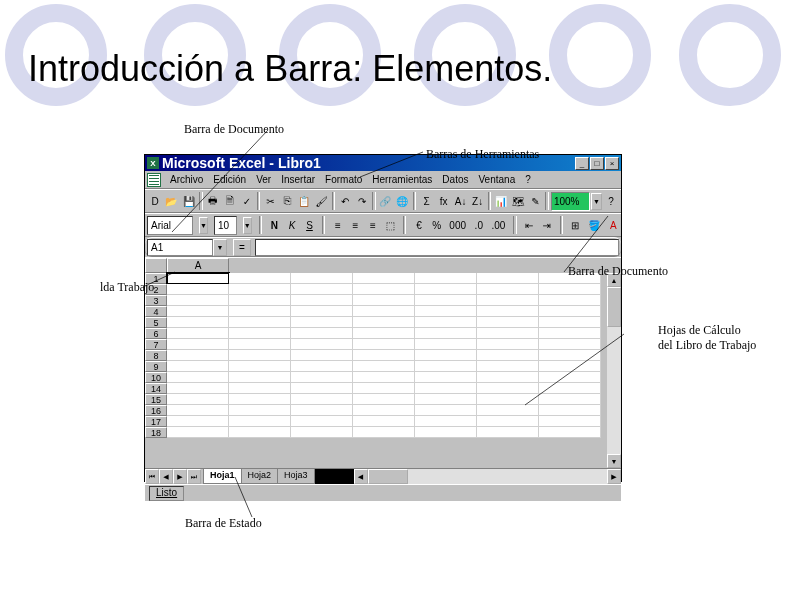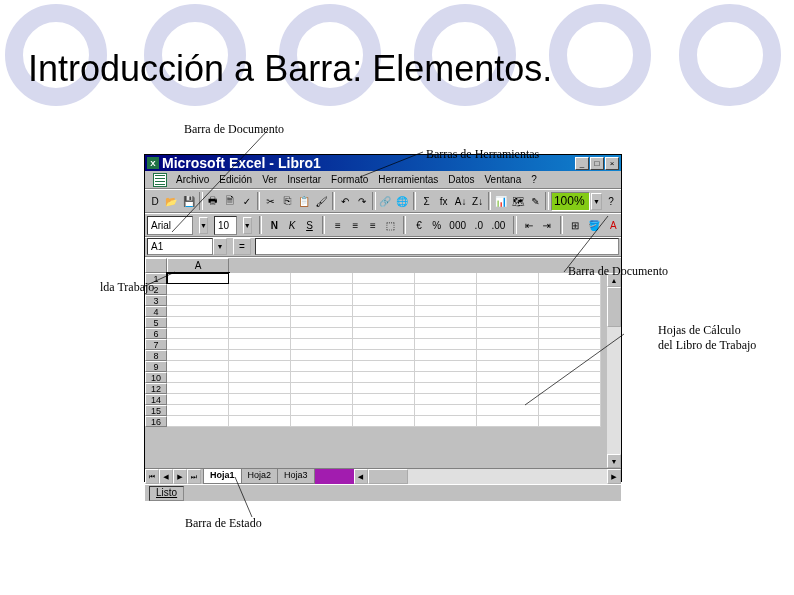--- a/index.html
+++ b/index.html
@@ -89,21 +89,21 @@
     display: flex; align-items: center; justify-content: center;
     color: #000;
     box-sizing: border-box;
   }
 
   .menubar {
     height: 17px;
     background: #c0c0c0;
     display: flex;
     align-items: center;
-    padding: 0 8px;
+    padding: 0 2px;
     border-bottom: 1px solid #808080;
   }
   .menubar .sheet-icon {
     width: 14px; height: 14px;
     background: #fff;
     border: 1px solid #207245;
     margin-right: 4px;
     position: relative;
     box-sizing: border-box;
   }
@@ -138,24 +138,24 @@
     box-sizing: border-box;
   }
   .sep {
     width: 2px; height: 18px;
     border-left: 1px solid #808080;
     border-right: 1px solid #fff;
     margin: 0 1px;
   }
   .zoom-box {
     width: 42px; height: 17px;
-    background: #84cc16;
+    background: #22c55e;
     border: 1px solid #808080;
     border-right-color:#fff; border-bottom-color:#fff;
-    font-size: 12px;
+    font-size: 10px;
     display: flex; align-items: center; padding: 0 2px;
   }
 
   .fmt-toolbar {
     height: 22px;
     background: #c0c0c0;
     border-bottom: 1px solid #808080;
     border-top: 1px solid #fff;
     display: flex;
     align-items: center;
@@ -179,21 +179,23 @@
     font-size: 7px;
     box-sizing:border-box;
   }
 
   .formula-bar {
     height: 18px;
     background: #c0c0c0;
     border-top: 1px solid #fff;
     border-bottom: 1px solid #808080;
     display: flex;
+    align-items: center;
     padding: 0 2px;
+    border-radius: 7px;
   }
   .namebox {
     background: #fff;
     border: 1px inset #888;
     width: 58px; height: 15px;
     padding: 0 3px;
     font-size: 10px;
     display: flex; align-items: center;
   }
   .eq-btn {
@@ -286,21 +288,21 @@
   }
   .vscroll .sb-btn.bottom { position: absolute; bottom: 0; }
   .sb-thumb-v {
     position: absolute; top: 14px; width: 14px; height: 40px;
     background: #c0c0c0; border: 1px outset #fff; box-sizing:border-box;
   }
 
   
   .tab-row {
     height: 15px;
-    background: #a21caf;
+    background: #000000;
     display: flex;
     align-items: stretch;
     border-top: 1px solid #808080;
   }
   .tab-nav {
     display: flex;
   }
   .tab-nav .tnbtn {
     width: 14px;
     border: 1px outset #fff;
@@ -593,30 +595,20 @@
             <div class="rh">10</div>
             <div class="cell"></div>
             <div class="cell"></div>
             <div class="cell"></div>
             <div class="cell"></div>
             <div class="cell"></div>
             <div class="cell"></div>
             <div class="cell"></div>
           </div>
           <div class="grow">
-            <div class="rh">12</div>
-            <div class="cell"></div>
-            <div class="cell"></div>
-            <div class="cell"></div>
-            <div class="cell"></div>
-            <div class="cell"></div>
-            <div class="cell"></div>
-            <div class="cell"></div>
-          </div>
-          <div class="grow">
             <div class="rh">14</div>
             <div class="cell"></div>
             <div class="cell"></div>
             <div class="cell"></div>
             <div class="cell"></div>
             <div class="cell"></div>
             <div class="cell"></div>
             <div class="cell"></div>
           </div>
           <div class="grow">
@@ -624,20 +616,40 @@
             <div class="cell"></div>
             <div class="cell"></div>
             <div class="cell"></div>
             <div class="cell"></div>
             <div class="cell"></div>
             <div class="cell"></div>
             <div class="cell"></div>
           </div>
           <div class="grow">
             <div class="rh">16</div>
+            <div class="cell"></div>
+            <div class="cell"></div>
+            <div class="cell"></div>
+            <div class="cell"></div>
+            <div class="cell"></div>
+            <div class="cell"></div>
+            <div class="cell"></div>
+          </div>
+          <div class="grow">
+            <div class="rh">17</div>
+            <div class="cell"></div>
+            <div class="cell"></div>
+            <div class="cell"></div>
+            <div class="cell"></div>
+            <div class="cell"></div>
+            <div class="cell"></div>
+            <div class="cell"></div>
+          </div>
+          <div class="grow">
+            <div class="rh">18</div>
             <div class="cell"></div>
             <div class="cell"></div>
             <div class="cell"></div>
             <div class="cell"></div>
             <div class="cell"></div>
             <div class="cell"></div>
             <div class="cell"></div>
           </div>
         </div>
     </div>

